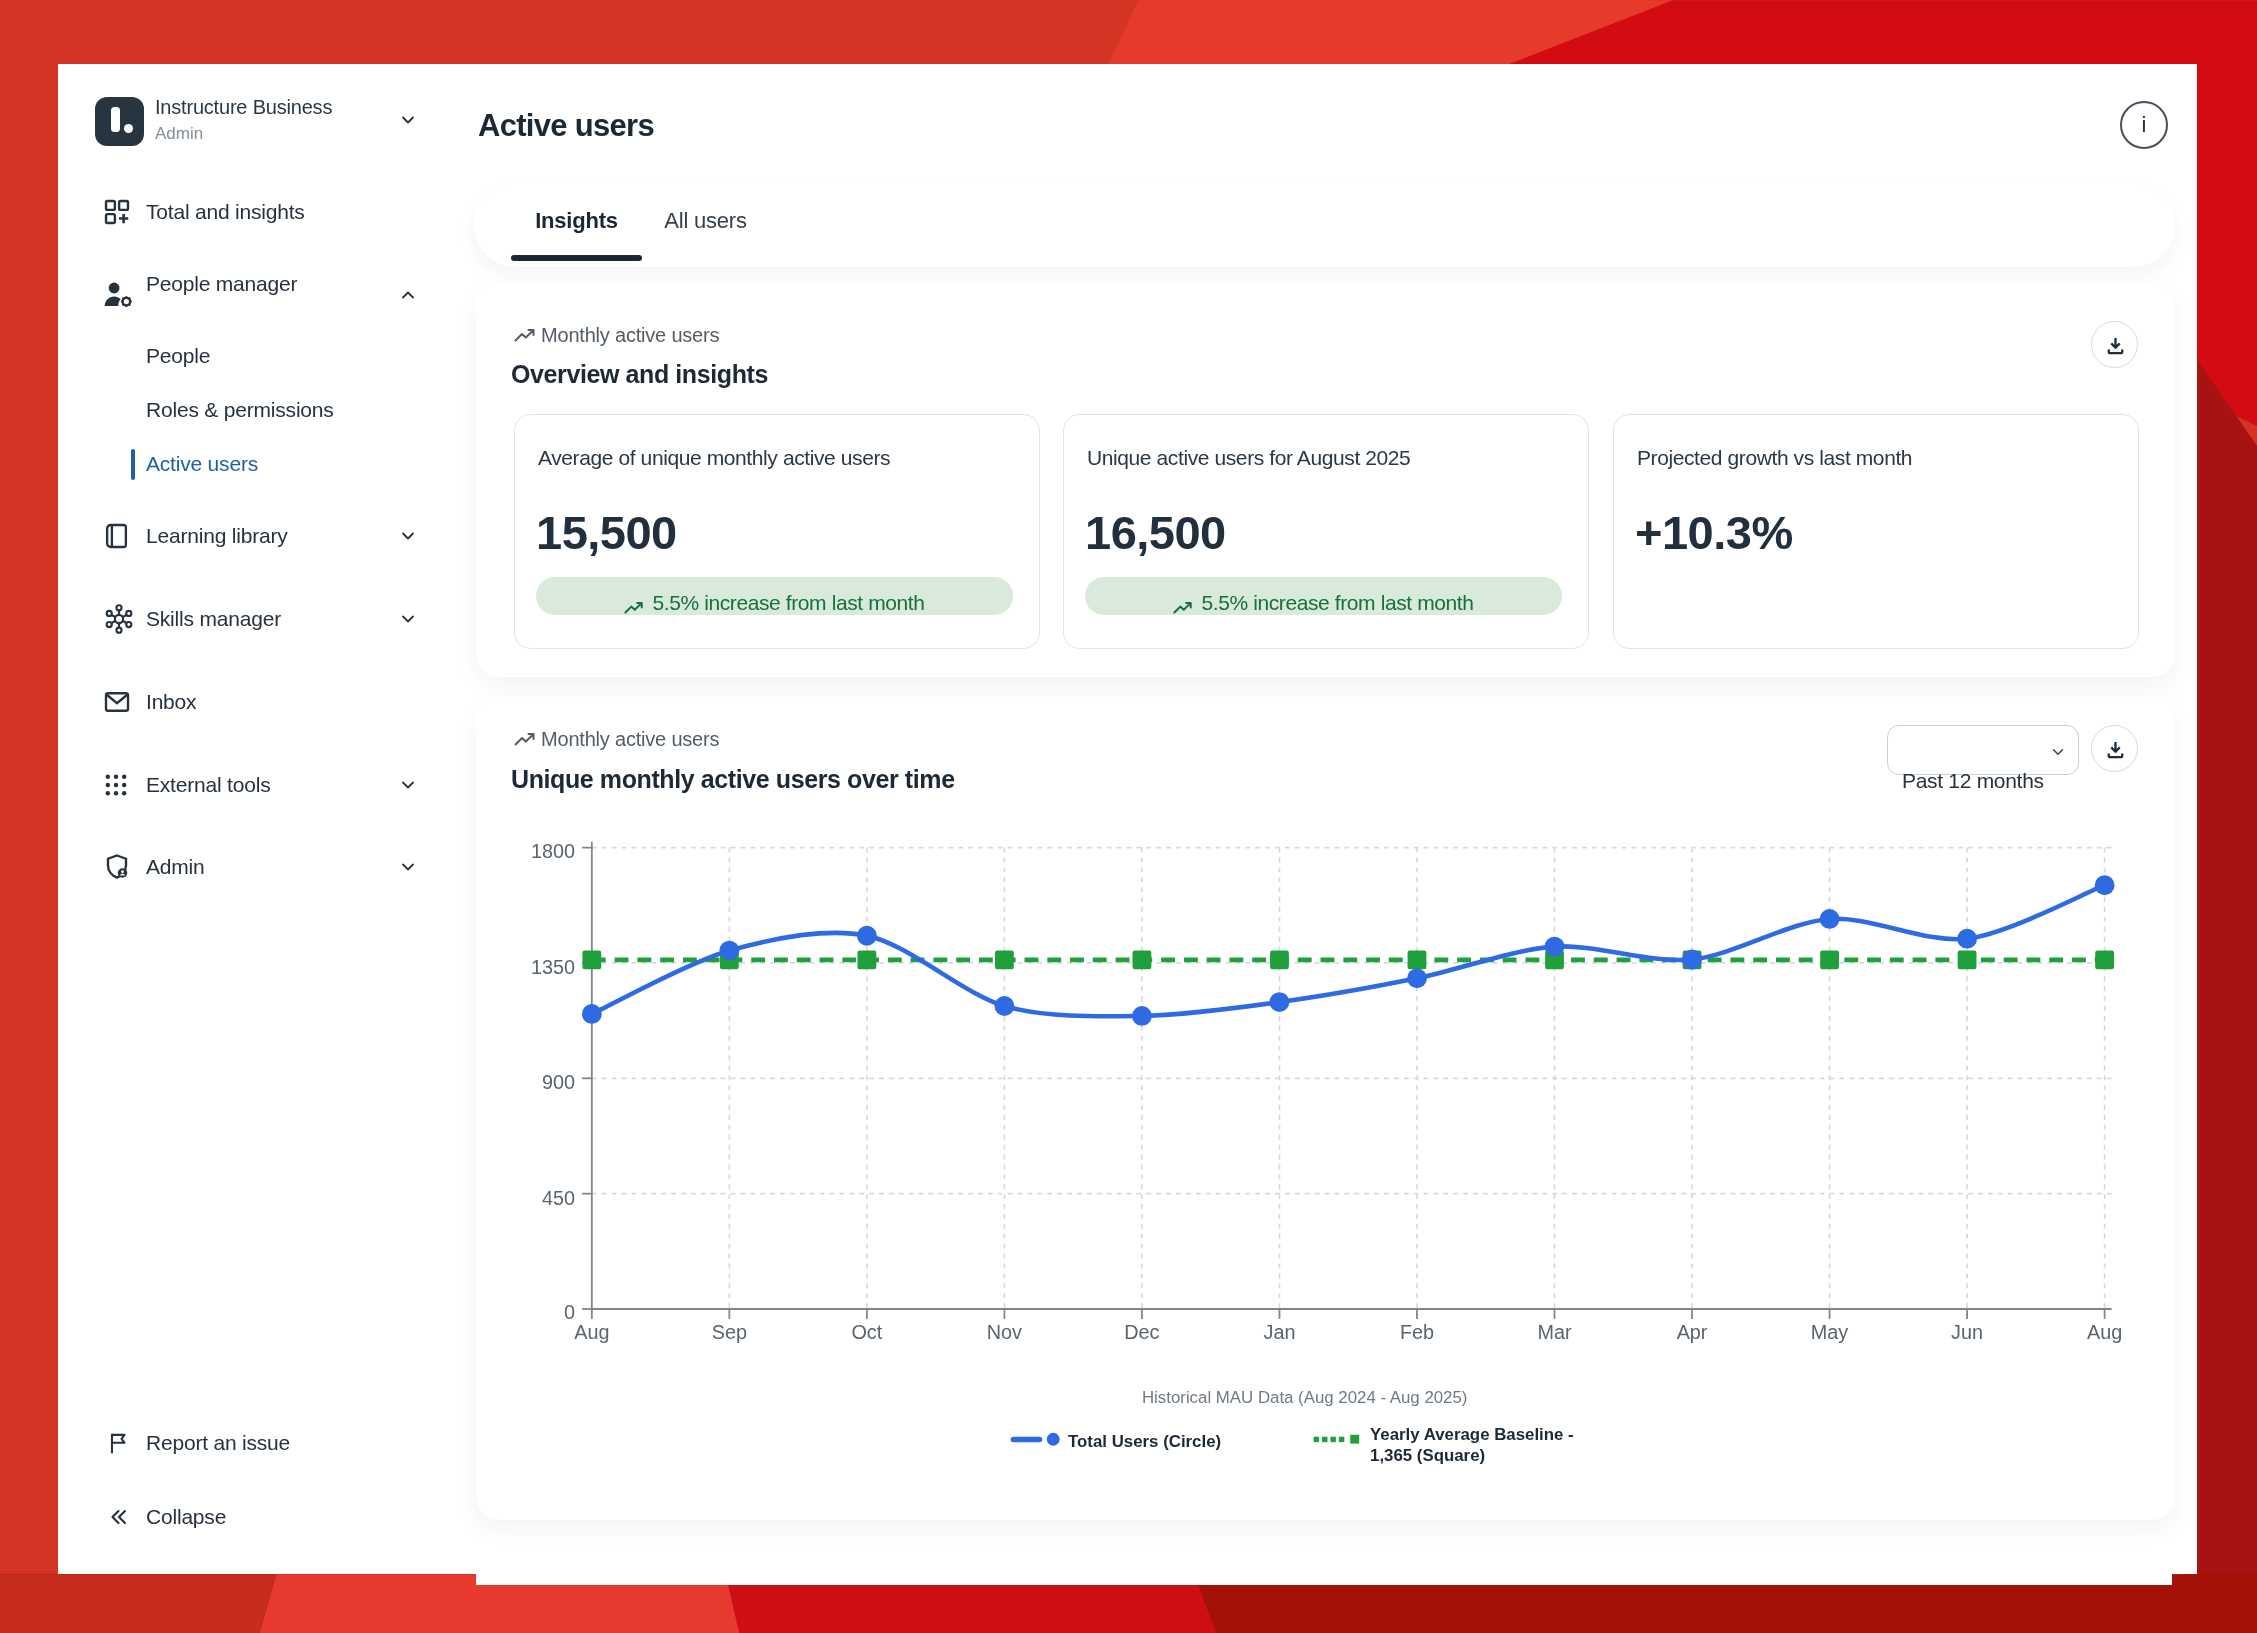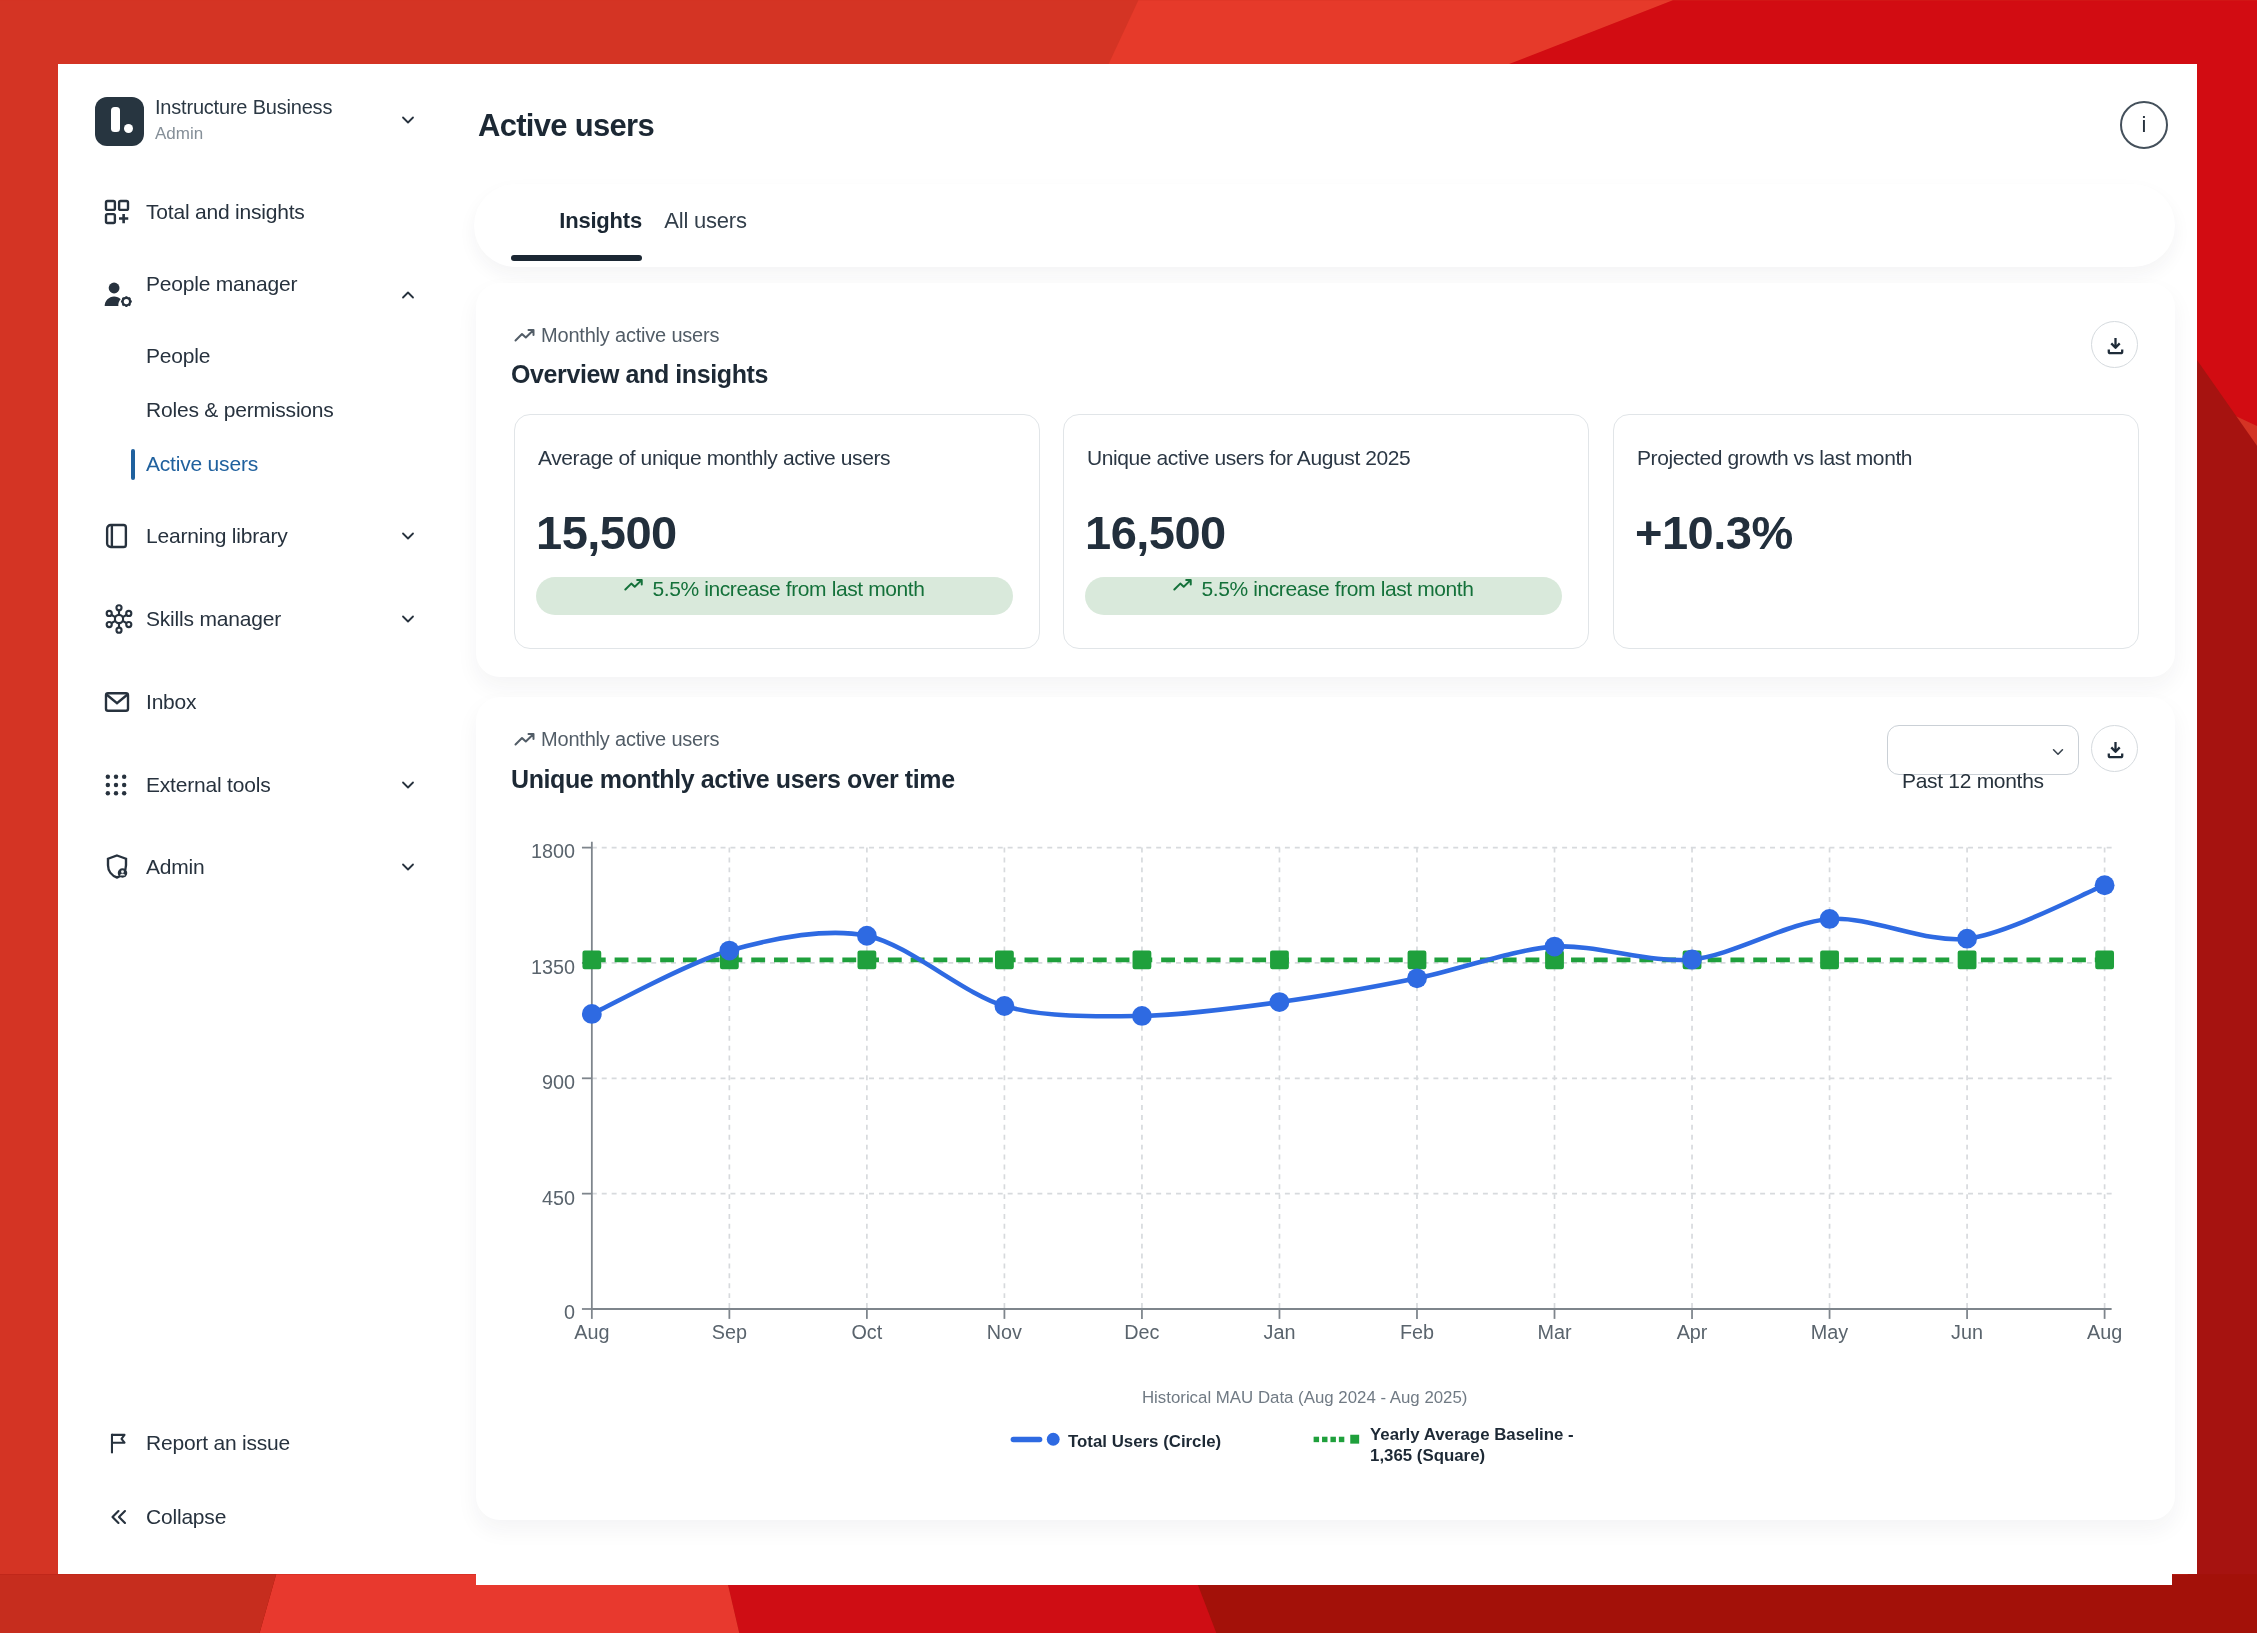--- a/index.html
+++ b/index.html
@@ -16,35 +16,35 @@
 .orgrole { position:absolute; left:97px; top:60px; font-size:17px; color:#858f98; }
 .nav-item { position:absolute; left:88px; font-size:21px; letter-spacing:-0.2px; color:#27323e; transform:translateY(-50%); white-space:nowrap; }
 .nav-sub { position:absolute; left:88px; font-size:21px; letter-spacing:-0.2px; color:#27323e; transform:translateY(-50%); white-space:nowrap; }
 .nav-ic { position:absolute; left:44px; transform:translateY(-50%); }
 .nav-ch { position:absolute; left:341px; transform:translateY(-50%); }
 .active-bar { position:absolute; left:73px; top:385px; width:4px; height:31px; border-radius:2px; background:#20619e; }
 
 .title { position:absolute; left:420px; top:44px; font-size:31px; font-weight:600; letter-spacing:-0.7px; color:#1c2834; }
 .infobtn { position:absolute; left:2062px; top:37px; width:48px; height:48px; border:2px solid #44505b; border-radius:50%; color:#27323e; font-size:22px; text-align:center; line-height:44px; }
 .tabbar { position:absolute; left:416px; top:120px; width:1701px; height:83px; border-radius:42px; background:#fff; box-shadow:0 8px 18px rgba(30,40,50,0.05); }
-.tab1 { position:absolute; left:453px; top:144px; width:131px; text-align:right; font-size:22px; font-weight:600; letter-spacing:-0.2px; color:#1b2733; }
+.tab1 { position:absolute; left:453px; top:144px; width:131px; text-align:center; font-size:22px; font-weight:600; letter-spacing:-0.2px; color:#1b2733; }
 .tab2 { position:absolute; left:598px; top:144px; width:99px; white-space:nowrap; text-align:center; font-size:22px; letter-spacing:-0.2px; color:#333f4b; }
 .tabline { position:absolute; left:453px; top:191px; width:131px; height:6px; border-radius:3px; background:#1b2733; }
 .card { position:absolute; background:#fff; border-radius:24px; box-shadow:0 10px 22px rgba(30,40,50,0.05);padding-left:28px; }
 #card1 { left:418px; top:219px; width:1699px; height:394px; }
 #card2 { left:418px; top:633px; width:1699px; height:823px; }
 #card3 { left:418px; top:1481px; width:1696px; height:40px; border-radius:24px 24px 0 0; box-shadow:none; }
 .eyebrow { position:absolute; font-size:20px; letter-spacing:-0.2px; color:#525d67; }
 .h2 { position:absolute; font-size:25px; font-weight:600; letter-spacing:-0.4px; color:#1d2935; }
 .dlbtn { position:absolute; width:47px; height:47px; border:1.5px solid #d5dade; border-radius:50%; background:#fff; }
 .dlbtn svg { position:absolute; left:12px; top:12px; }
 .statcard { position:absolute; top:131px; width:526px; height:235px; border:1.5px solid #e1e5e8; border-radius:16px; background:#fff; }
 .statcard .lbl { position:absolute; left:23px; top:31px; font-size:21px; letter-spacing:-0.4px; color:#2b3744; }
 .statcard .num { position:absolute; left:21px; top:94px; font-size:47px; font-weight:600; letter-spacing:-0.5px; color:#222f3c; line-height:1; }
-.pill { position:absolute; left:21px; top:162px; width:477px; height:38px; border-radius:19px; background:#d9e9db; display:flex; align-items:flex-start; justify-content:center; gap:8px; font-size:21px; letter-spacing:-0.4px; color:#14713a; }
+.pill { position:absolute; left:21px; top:162px; width:477px; height:38px; border-radius:19px; background:#d9e9db; display:flex; align-items:flex-end; justify-content:center; gap:8px; font-size:21px; letter-spacing:-0.4px; color:#14713a; }
 .sel { position:absolute; left:1411px; top:28px; width:192px; height:50px; border:1.5px solid #cad0d6; border-radius:12px; background:#fff; }
 .sel span { position:absolute; left:14px; top:11px; font-size:21px; letter-spacing:-0.3px; color:#27323c;margin-top:32px; }
 </style>
 </head>
 <body>
 <svg id="bg" width="2257" height="1634" viewBox="0 0 2280 1650">
   <rect x="0" y="0" width="2280" height="1650" fill="#d43424"></rect>
   <polygon points="1150,0 1690,0 1500,75 1115,75" fill="#e63a2a"></polygon>
   <polygon points="1690,0 2280,0 2280,430 1510,70" fill="#d20c12"></polygon>
   <polygon points="2210,350 2280,450 2280,1650 2210,1650" fill="#a61310"></polygon>

